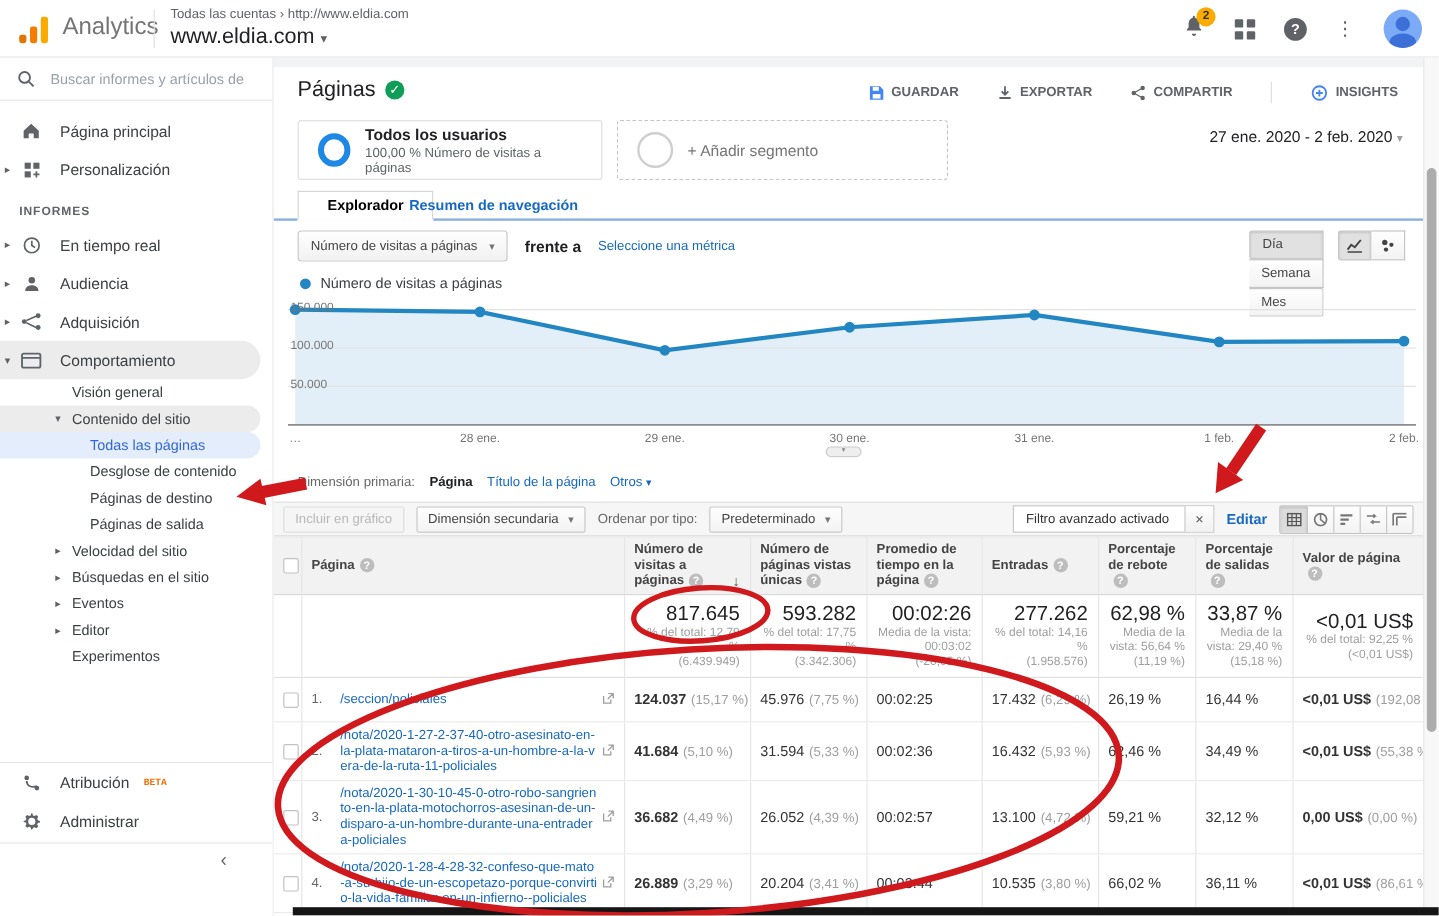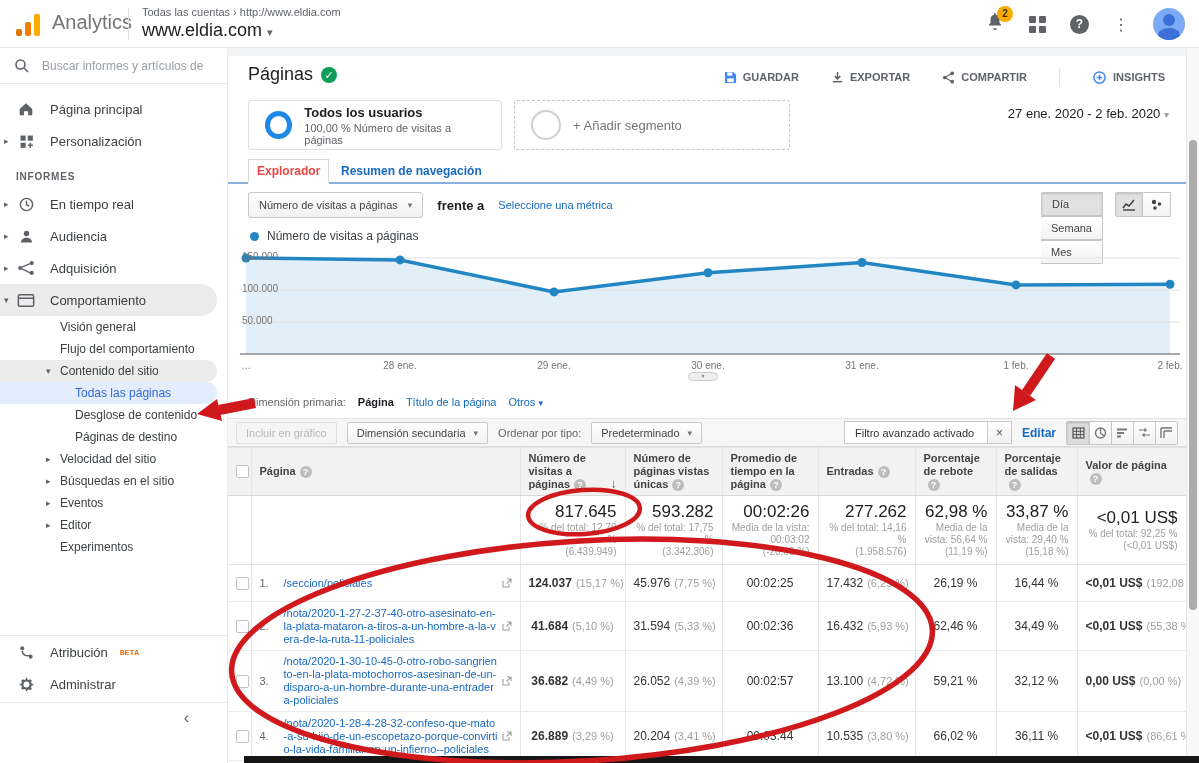--- a/index.html
+++ b/index.html
@@ -58,21 +58,21 @@
   .seg-card { position:absolute; top:100px; height:50px; background:#fff; border:1px solid #e0e0e0; border-radius:3px; display:flex; align-items:center; padding:0 16px; gap:12px; cursor:pointer; }
   .seg1 { left:248px; width:254px; }
   .seg2 { left:514px; width:276px; border:1px dashed #c6c6c6; }
   .seg-ring { width:28px; height:28px; border-radius:50%; border:5px solid #1e88e5; }
   .seg-ring.grey { border:2px solid #cfcfcf; width:30px; height:30px; }
   .seg-title { font-size:13px; font-weight:bold; color:#202124; }
   .seg-sub { font-size:11px; color:#5f6368; margin-top:2px; }
   .seg-add { font-size:13px; color:#757575; }
 
   .tabbar { position:absolute; left:228px; right:13px; top:160px; height:24px; border-bottom:2px solid #8ab0e0; }
-  .tab-active { position:absolute; left:20px; bottom:-2px; background:#fff; border:1px solid #d8d8d8; border-bottom:2px solid #fff; padding:4px 8px; font-size:12px; font-weight:bold; color:#ef4444; cursor:pointer; }
+  .tab-active { position:absolute; left:20px; bottom:-2px; background:#fff; border:1px solid #d8d8d8; border-bottom:2px solid #fff; padding:4px 24px; font-size:12px; font-weight:bold; color:#000000; cursor:pointer; }
   .tab-link { position:absolute; left:113px; bottom:4px; font-size:12px; font-weight:bold; color:#1669c1; cursor:pointer; }
 
   .metric-row { position:absolute; left:248px; top:192px; display:flex; align-items:center; gap:14px; }
   .ddl { border:1px solid #c9c9c9; border-radius:3px; background:linear-gradient(#fff,#f1f1f1); font-size:11px; color:#444; padding:6px 10px; display:flex; gap:10px; align-items:center; cursor:pointer; }
   .ddl .caret { color:#757575; font-size:9px; }
   .vs { font-size:13px; font-weight:bold; color:#202124; }
   .sel-metric { font-size:11px; color:#1669c1; cursor:pointer; }
   .gran-group { position:absolute; right:96px; top:192px; display:flex;flex-direction:column; }
   .gran-btn { border:1px solid #c6c6c6; border-left:none; background:linear-gradient(#fefefe,#f3f3f3); font-size:11px; color:#444; padding:5px 10px; cursor:pointer; }
   .gran-btn:first-child { border-left:1px solid #c6c6c6; border-radius:2px 0 0 2px; }
@@ -112,21 +112,21 @@
 
   
   .table-wrap { position:absolute; left:228px; top:447px; width:958px; bottom:0; overflow:hidden; }
   table.report { border-collapse:collapse; table-layout:fixed; width:958px; }
   .report th, .report td { border-right:1px solid #e6e6e6; vertical-align:middle; }
   .report thead th { background:#f2f2f2; border-bottom:1px solid #d9d9d9; border-top:1px solid #e3e3e3; font-size:11px; color:#444; text-align:left; padding:4px 8px; font-weight:bold; line-height:13px; height:48px; }
   .report .totals td { background:#fff; border-bottom:1px solid #e0e0e0; padding:6px 8px; height:62px; }
   .report tbody td { border-bottom:1px solid #ebebeb; padding:4px 8px; background:#fff; }
   .tot-main { font-size:17px; color:#202124; text-align:right; }
   .tot-sub { font-size:10px; color:#9e9e9e; text-align:right; line-height:12px; }
-  .cell-num { text-align:center; font-size:12px; color:#333; white-space:nowrap;margin-left:23px; }
+  .cell-num { text-align:left; font-size:12px; color:#333; white-space:nowrap;margin-left:23px; }
   .cell-num b { font-weight:bold; }
   .pct { color:#9e9e9e; font-size:11px; margin-left:4px; font-weight:normal; }
   .help { display:inline-block; width:12px; height:12px; border-radius:50%; background:#bdbdbd; color:#fff; font-size:9px; line-height:12px; text-align:center; margin-left:4px; cursor:pointer; }
   .sort-arrow { float:right; color:#555; font-size:12px; cursor:pointer; }
   .cbx { width:13px; height:13px; border:1px solid #c2c2c2; border-radius:2px; background:#fff; margin:0 auto; cursor:pointer; }
   .rank { color:#666; font-size:11px; width:20px; flex:none; }
   .page-link { color:#1669c1; font-size:11px; line-height:13px; word-break:break-all; cursor:pointer; flex:1; }
   .page-cell { display:flex; align-items:center; gap:4px; }
   .ext-icon { flex:none; cursor:pointer; }
 
@@ -241,35 +241,35 @@
             <svg width="18" height="15" viewBox="0 0 20 16">
               <rect x="1.5" y="1.5" width="17" height="13" rx="1.5" fill="none" stroke="#5f6368" stroke-width="1.7"></rect>
               <path d="M1.5 5.5h17" stroke="#5f6368" stroke-width="1.7"></path>
             </svg>
           </span>
           <span>Comportamiento</span>
         </div>
         <div class="nav-sub">
           <span style="max-width: 140px;">Visión general</span>
         </div>
-        <div class="nav-sub">
-          <span style="max-width: 140px;">Flujo del comportamiento</span>
-        </div>
         <div class="nav-sub active-pill">
           <span class="caret">▾</span>
           <span style="max-width: 140px;">Contenido del sitio</span>
         </div>
         <div class="nav-sub2 selected-pill">
           <span style="color: rgb(51, 103, 214); max-width: 140px;">Todas las páginas</span>
         </div>
         <div class="nav-sub2">
           <span style="max-width: 140px;">Desglose de contenido</span>
         </div>
         <div class="nav-sub2">
           <span style="max-width: 140px;">Páginas de destino</span>
+        </div>
+        <div class="nav-sub2">
+          <span style="max-width: 140px;">Páginas de salida</span>
         </div>
         <div class="nav-sub">
           <span class="caret">▸</span>
           <span style="max-width: 140px;">Velocidad del sitio</span>
         </div>
         <div class="nav-sub">
           <span class="caret">▸</span>
           <span style="max-width: 140px;">Búsquedas en el sitio</span>
         </div>
         <div class="nav-sub">

